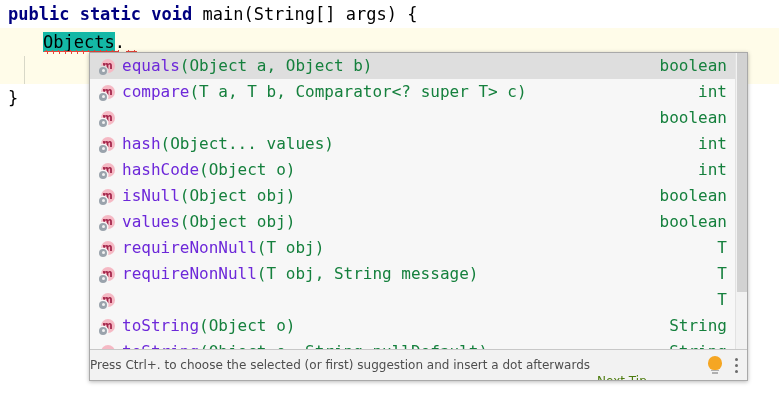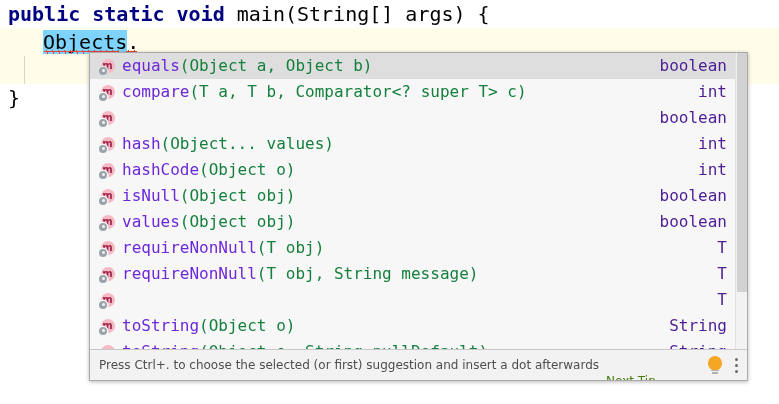--- a/index.html
+++ b/index.html
@@ -22,21 +22,21 @@
     left: 0; top: 0;
     width: 779px; height: 404px;
     background: #ffffff;
   }
   .code-line {
     position: absolute;
     left: 0;
     width: 779px;
     height: 28px;
     line-height: 28px;
-    font-size: 20px;
+    font-size: 17px;
     font-family: "DejaVu Sans Mono", "Liberation Mono", monospace;
     white-space: pre;
     color: #000000;
   }
   #line1 { top: 0px; }
   #line2 { top: 28px; background: #fffce9; }
   #line4 { top: 84px; }
 
   .kw { color: #000080; font-weight: bold; }
   .plain { color: #000000; }
@@ -49,21 +49,21 @@
     background: #fffce9;
   }
   #indent-guide {
     position: absolute;
     left: 24px; top: 28px;
     width: 1px; height: 56px;
     background: #d8d8c8;
   }
 
   .ident-hl {
-    background: #7dd3fc;
+    background: #14b8a6;
     position: relative;
   }
   .wavy {
     position: absolute;
     background-image:
       radial-gradient(circle at 1.5px 3px, transparent 1.3px, #e8443a 1.4px, #e8443a 2.1px, transparent 2.2px),
       radial-gradient(circle at 4.5px 0px, transparent 1.3px, #e8443a 1.4px, #e8443a 2.1px, transparent 2.2px);
     background-size: 6px 4px;
     background-repeat: repeat-x;
     height: 4px;
@@ -152,21 +152,21 @@
     border-radius: 50%;
     background: #f2f2f2;
   }
   .row.selected .m-icon .gear { box-shadow: 0 0 0 1.5px #dedede; }
 
   .sig { flex: 0 0 auto; }
   .mname { color: #6d28d9; }
   .params { color: #15803d; }
   .rettype {
     margin-left: auto;
-    color: #4c1d95;
+    color: #15803d;
     padding-left: 20px;
     flex: 0 0 auto;
   }
 
   
   #scroll-track {
     position: absolute;
     right: 0; top: 0;
     width: 12px;
     height: 297px;
@@ -187,21 +187,20 @@
     position: absolute;
     left: 0;
     bottom: 0;
     width: 657px;
     height: 31px;
     background: #f2f2f2;
     border-top: 1px solid #c8c8c8;
     box-sizing: border-box;
     display: flex;
     align-items: center;
-    padding-left: 9px;
     padding-right: 8px;
     font-family: "DejaVu Sans", "Liberation Sans", sans-serif;
     font-size: 12px;
     color: #4e4e4e;
   }
   #status-hint { white-space: nowrap; }
   #next-tip {
     color: #4d7c0f;
     margin-left: 7px;
     white-space: nowrap;

